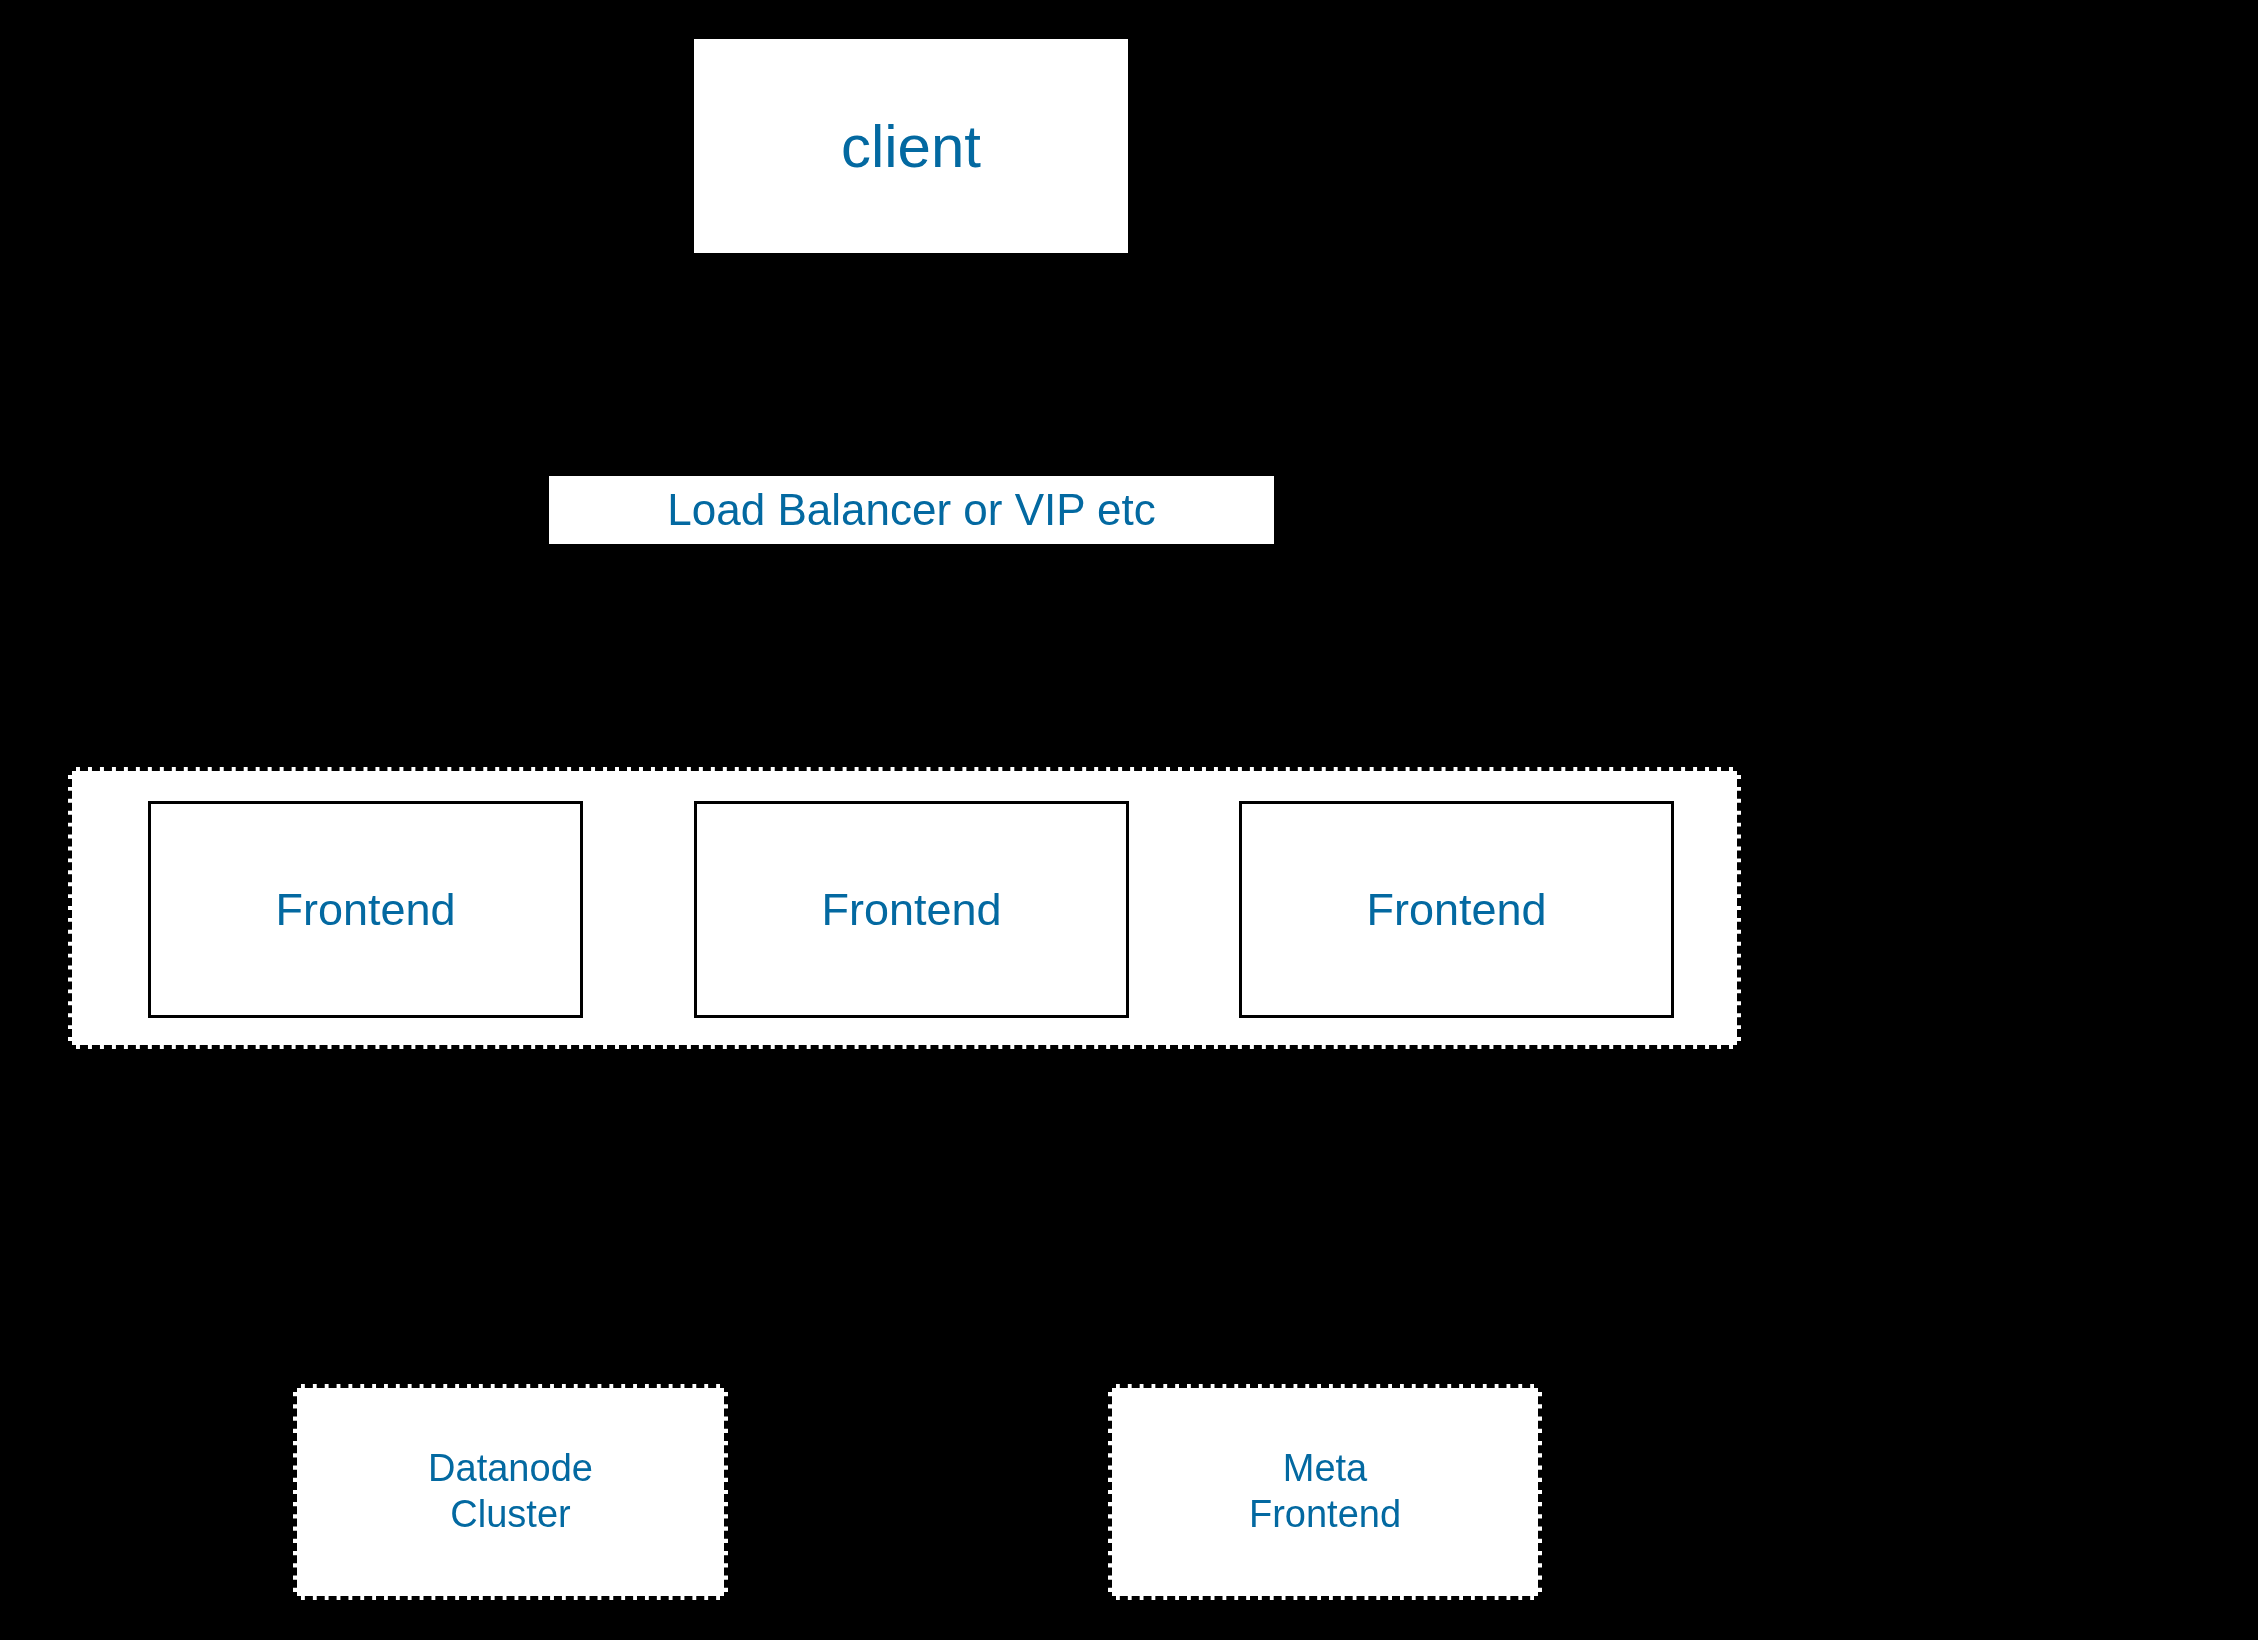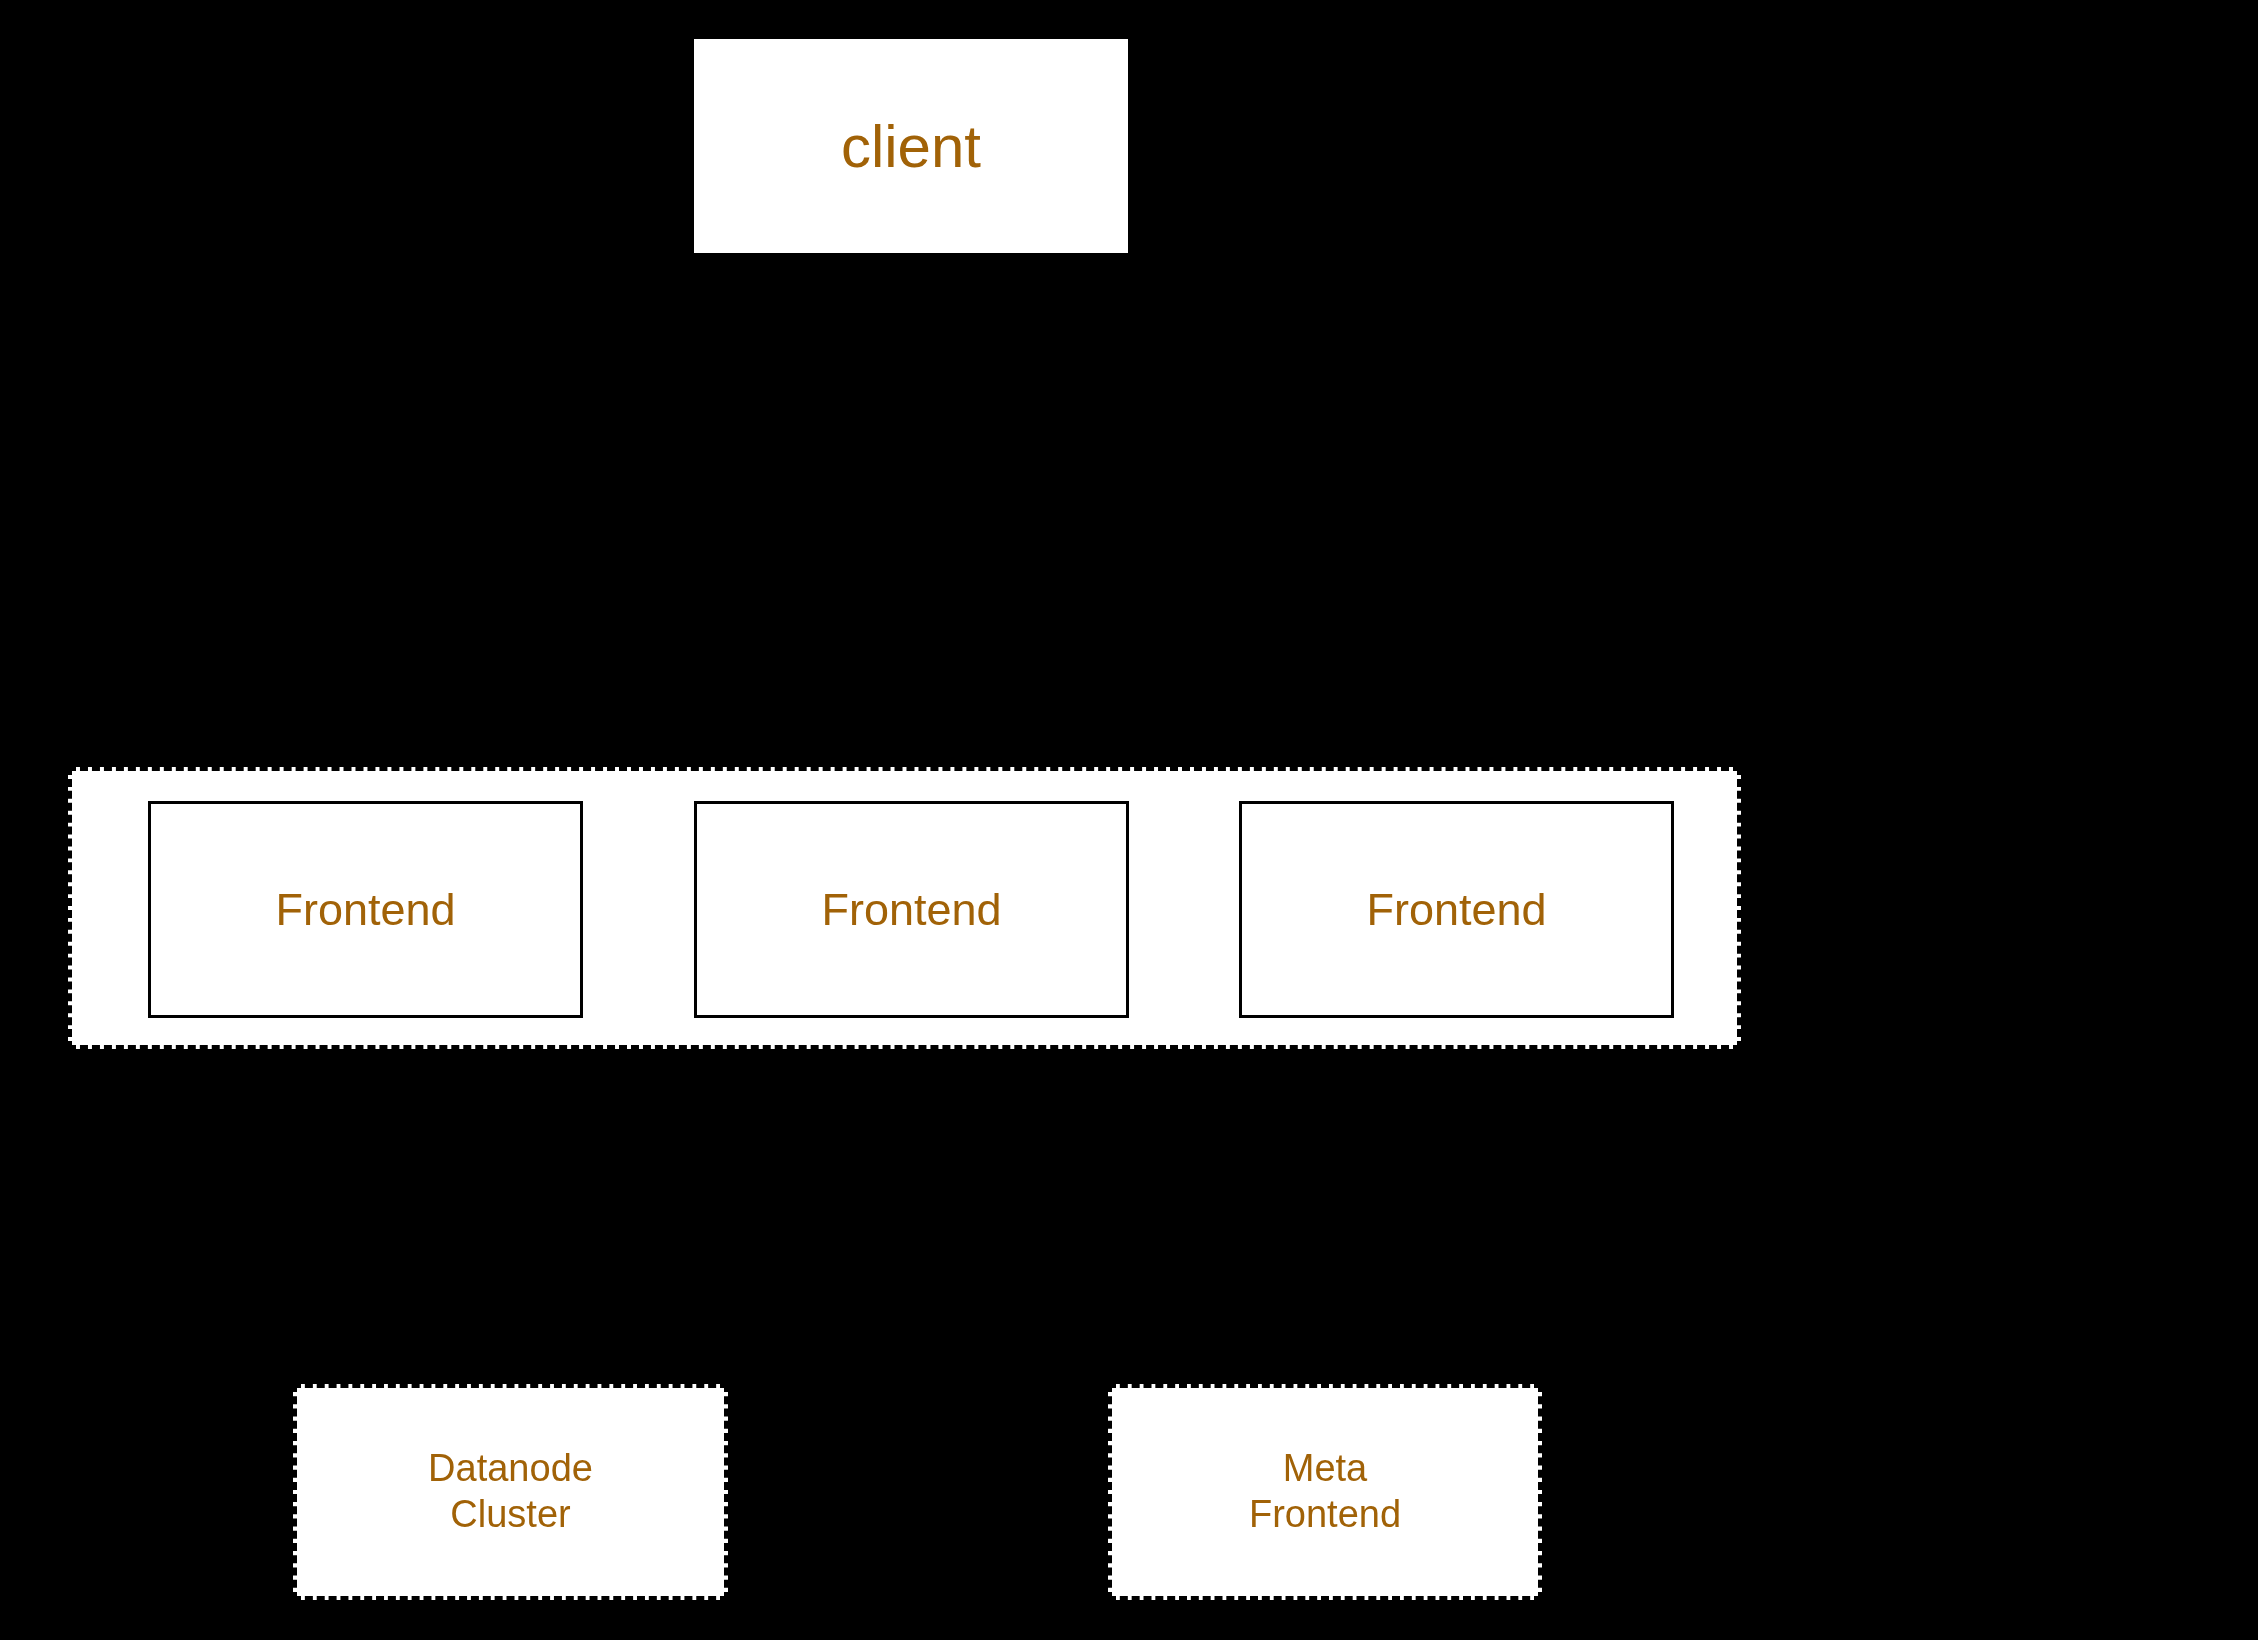--- a/index.html
+++ b/index.html
@@ -6,21 +6,21 @@
     margin: 0;
     padding: 0;
     background: #000000;
   }
   .canvas {
     position: relative;
     width: 2258px;
     height: 1640px;
     background: #000000;
     font-family: "Liberation Sans", sans-serif;
-    color: #a16207;
+    color: #0369a1;
     overflow: hidden;
   }
   .node {
     position: absolute;
     background: #ffffff;
     display: flex;
     align-items: center;
     justify-content: center;
     text-align: center;
     box-sizing: border-box;
@@ -67,20 +67,23 @@
 </style>
 </head>
 <body>
 
 <div class="canvas">
 
   <div class="node client-node">
     <span>client</span>
   </div>
 
+  <div class="node lb-node">
+    <span>Load Balancer or VIP etc</span>
+  </div>
 
   <div class="node frontend-group"></div>
 
   <div class="node frontend-node frontend-0">
     <span>Frontend</span>
   </div>
 
   <div class="node frontend-node frontend-1">
     <span>Frontend</span>
   </div>

